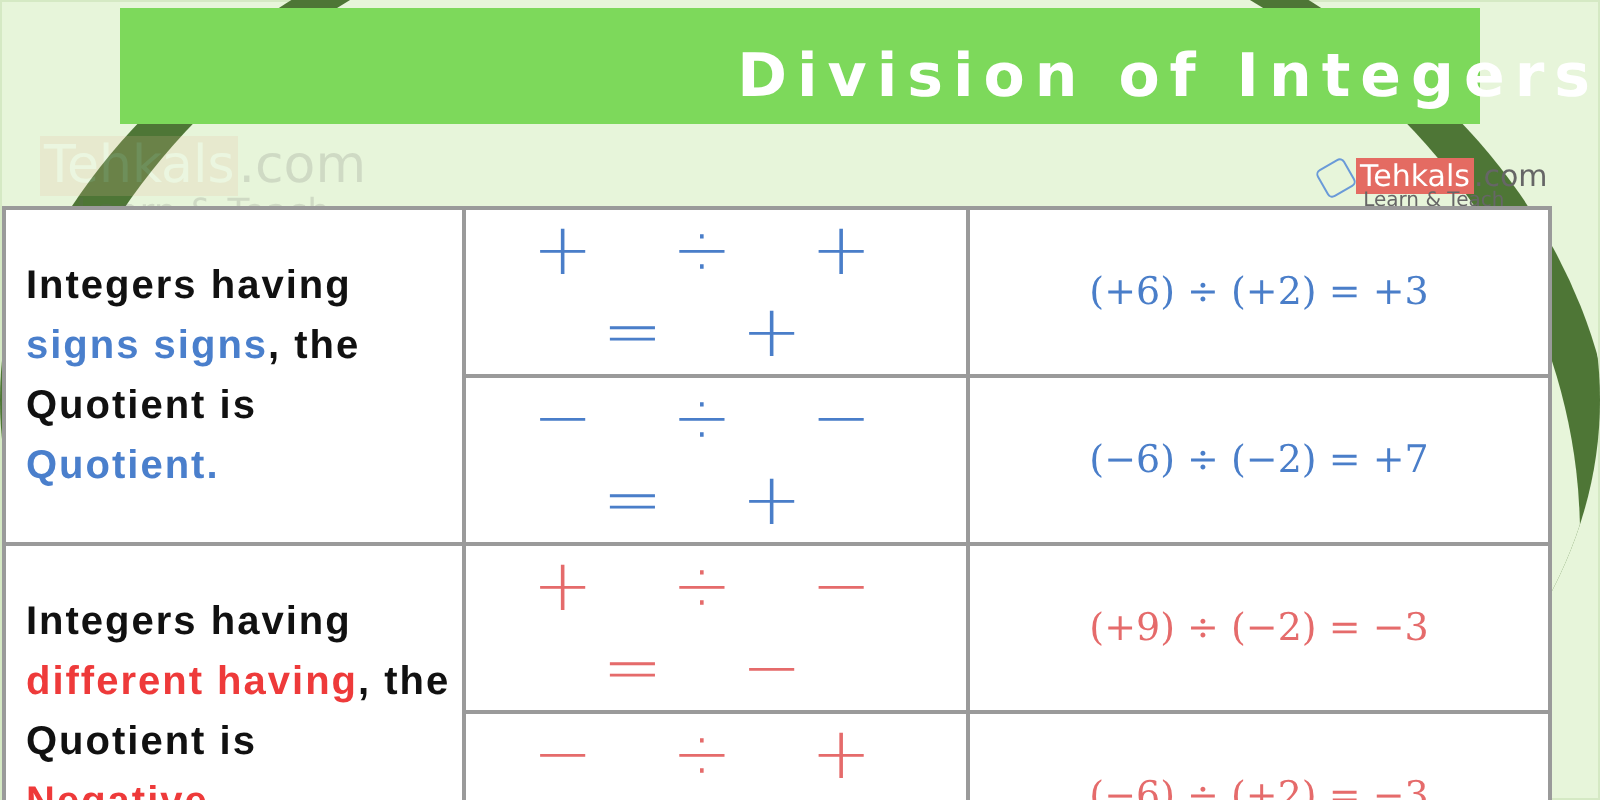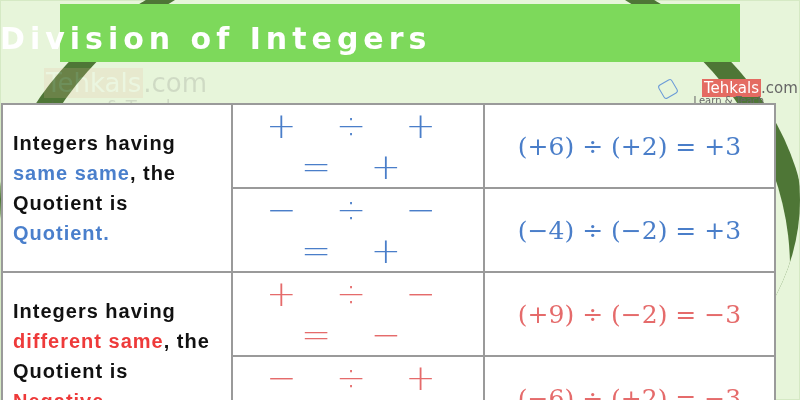--- a/index.html
+++ b/index.html
@@ -1,40 +1,40 @@
 <!DOCTYPE html>
 <html><head>
 <meta charset="utf-8">
 <style>
   html, body { margin:0; padding:0; }
   body { width:800px; height:400px; overflow:hidden; background:#e7f5da; position:relative; font-family:"DejaVu Sans", sans-serif; }
   .outer-border { position:absolute; left:0; top:0; width:798px; height:398px; border:1px solid #d5e9c4; }
   .arc { position:absolute; left:0; top:-80px; width:800px; height:560px; border-radius:50%; overflow:hidden; }
   .arc-dark { position:absolute; left:-8px; top:12px; width:816px; height:780px; border-radius:50% 50% 0 0 / 40% 40% 0 0; background:#4e7636; }
   .arc-light { position:absolute; left:10px; top:20px; width:780px; height:780px; border-radius:50% 50% 0 0 / 42% 42% 0 0; background:#e7f5da; }
-  .title-bar { position:absolute; left:0; top:12px; width:800px; height:52px; display:flex; align-items:center; justify-content:flex-start; }
+  .title-bar { position:absolute; left:0; top:12px; width:800px; height:52px; display:flex; align-items:center; justify-content:flex-end; }
   .title-bg { position:absolute; left:60px; top:4px; width:680px; height:58px; background:#7dd95b; }
   .title-text { position:relative; color:#fff; font-weight:bold; font-size:30px; letter-spacing:5px; font-family:"DejaVu Sans", sans-serif; }
   .logo { position:absolute; font-family:"DejaVu Sans", sans-serif; }
-  .logo .brand { display:inline-block; background:#e46b62; color:#fff; padding:0 2px; font-size:15px;margin-left:24px; }
+  .logo .brand { display:inline-block; background:#e46b62; color:#fff; padding:0 2px; font-size:15px; }
   .logo .dotcom { color:#666; font-weight:normal; font-size:15px; }
   .logo .tag { display:block; text-align:center; font-size:10px; color:#666; margin-top:-2px; }
   .logo-faded { opacity:0.18; left:20px; top:68px; }
   .logo-faded .brand { font-size:26px; background:#e8b89a; color:#fff; }
   .logo-faded .dotcom { font-size:26px; }
   .logo-faded .tag { font-size:18px; }
   .logo-main { left:660px; top:78px; }
   .cap-icon { display:inline-block; width:14px; height:14px; border:1.5px solid #6a9ad8; border-radius:3px; transform:rotate(-30deg); margin-right:2px; vertical-align:middle; }
   table.grid { position:absolute; left:1px; top:103px; width:775px; height:294px; border-collapse:collapse; background:#fff; }
   table.grid td { border:2px solid #9a9a9a; padding:0; }
   .desc { width:218px; font-family:"Liberation Sans", sans-serif; font-weight:bold; font-size:20px; line-height:30px; color:#111; padding-left:10px !important; letter-spacing:1px; }
   .blue { color:#4a7fcc; }
   .red { color:#ee3a3a; }
   .signs { width:250px; text-align:center; font-size:36px; letter-spacing:14px; font-family:"DejaVu Sans", sans-serif; font-weight:200; }
-  .eq { text-align:center; font-size:25px; font-family:"DejaVu Serif", serif; }
+  .eq { text-align:center; font-size:19px; font-family:"DejaVu Serif", serif; }
   .sign-blue { color:#4a7ec9; }
   .sign-red { color:#e56b6b; }
 </style>
 </head>
 <body>
 
 <div class="outer-border"></div>
 
 <div class="arc">
   <div class="arc-dark"></div>
@@ -53,32 +53,32 @@
 
 <div class="logo logo-main">
   <span class="cap-icon"></span><span class="brand">Tehkals</span><span class="dotcom">.com</span>
   <span class="tag">Learn &amp; Teach</span>
 </div>
 
 <table class="grid">
   <tbody>
       <tr>
     <td class="desc" rowspan="2">
-      <span>Integers having </span><span class="blue">same same</span><span>, the Quotient is </span><span class="blue">Quotient.</span>
+      <span>Integers having </span><span class="blue">signs signs</span><span>, the Quotient is </span><span class="blue">Quotient.</span>
     </td>
     <td class="signs sign-blue">+ ÷ + = +</td>
     <td class="eq sign-blue">(+6) ÷ (+2) = +3</td>
   </tr>
   <tr>
     <td class="signs sign-blue">− ÷ − = +</td>
-    <td class="eq sign-blue">(−4) ÷ (−2) = +3</td>
+    <td class="eq sign-blue">(−6) ÷ (−2) = +7</td>
   </tr>
   <tr>
     <td class="desc" rowspan="2">
-      <span>Integers having </span><span class="red">different same</span><span>, the Quotient is </span><span class="red">Negative</span><span>.</span>
+      <span>Integers having </span><span class="red">different having</span><span>, the Quotient is </span><span class="red">Negative</span><span>.</span>
     </td>
     <td class="signs sign-red">+ ÷ − = −</td>
     <td class="eq sign-red">(+9) ÷ (−2) = −3</td>
   </tr>
   <tr>
     <td class="signs sign-red">− ÷ + = −</td>
     <td class="eq sign-red">(−6) ÷ (+2) = −3</td>
   </tr>
 </tbody>
   </table>

